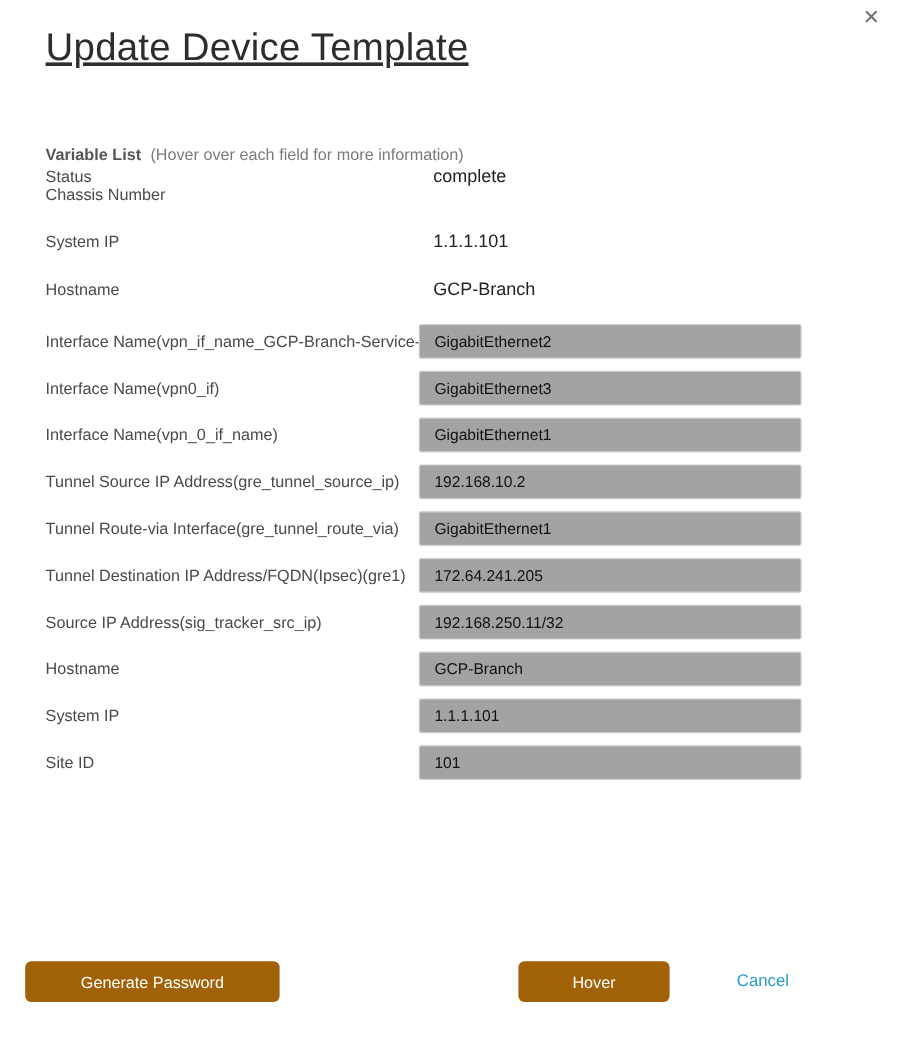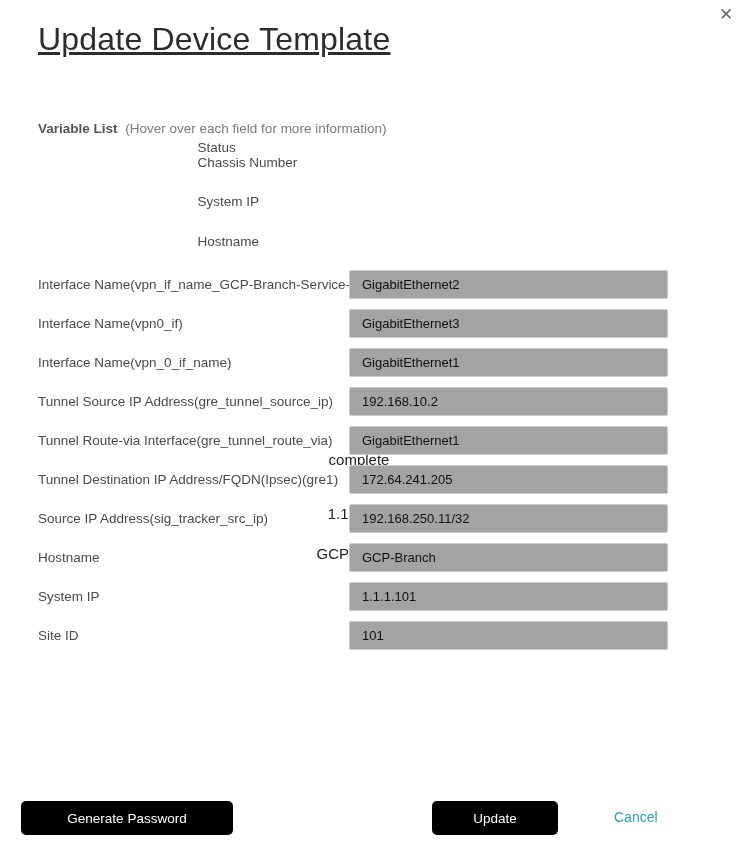--- a/index.html
+++ b/index.html
@@ -39,21 +39,21 @@
   .row { display: flex; align-items: center; }
   .row .label {
     width: 311px; flex: 0 0 311px;
     font-size: 13.5px; color: #4a4a4a;
     white-space: nowrap; overflow: hidden;
   }
   .static-row .value {
     font-size: 15px; color: #222; margin-left: 12px;
     white-space: nowrap;
   }
-  .static-row { height: 15px; flex-direction: column; }
+  .static-row { height: 15px; }
   .row-status   { margin-top: 0; }
   .row-chassis  { }
   .row-sysip    { margin-top: 24px; }
   .row-hostname { margin-top: 25px; }
 
   .input-rows { margin-top: 21px; }
   .input-row { margin-bottom: 10px; }
   .input-row input {
     box-sizing: border-box;
     width: 319px; height: 29px;
@@ -62,21 +62,21 @@
     padding: 0 0 0 12px;
     font-family: "Liberation Sans", "DejaVu Sans", sans-serif;
     font-size: 13px; color: #111;
     outline: none;
   }
 
   .footer { position: absolute; top: 801px; left: 0; width: 752px; height: 40px; }
   .btn {
     position: absolute; top: 0; height: 34px;
     border: none; border-radius: 5px;
-    background: #000000; color: #ffffff;
+    background: #a16207; color: #ffffff;
     font-family: "Liberation Sans", "DejaVu Sans", sans-serif;
     font-size: 13.5px; cursor: pointer;
     display: flex; align-items: center; justify-content: center;
   }
   .btn-generate { left: 21px; width: 212px; }
   .btn-update { left: 432px; width: 126px; }
   .cancel-link {
     position: absolute; left: 614px; top: 8px;
     color: #2a9cc6; font-size: 14px; cursor: pointer;
     text-decoration: none;
@@ -169,17 +169,17 @@
       <div class="row input-row">
         <span class="label">Site ID</span>
         <input type="text" value="101" style="">
       </div>
 
     </div>
   </div>
 
   <div class="footer">
     <button class="btn btn-generate">Generate Password</button>
-    <button class="btn btn-update">Update</button>
+    <button class="btn btn-update">Hover</button>
     <a class="cancel-link">Cancel</a>
   </div>
 
 </div>
 
 </body></html>

